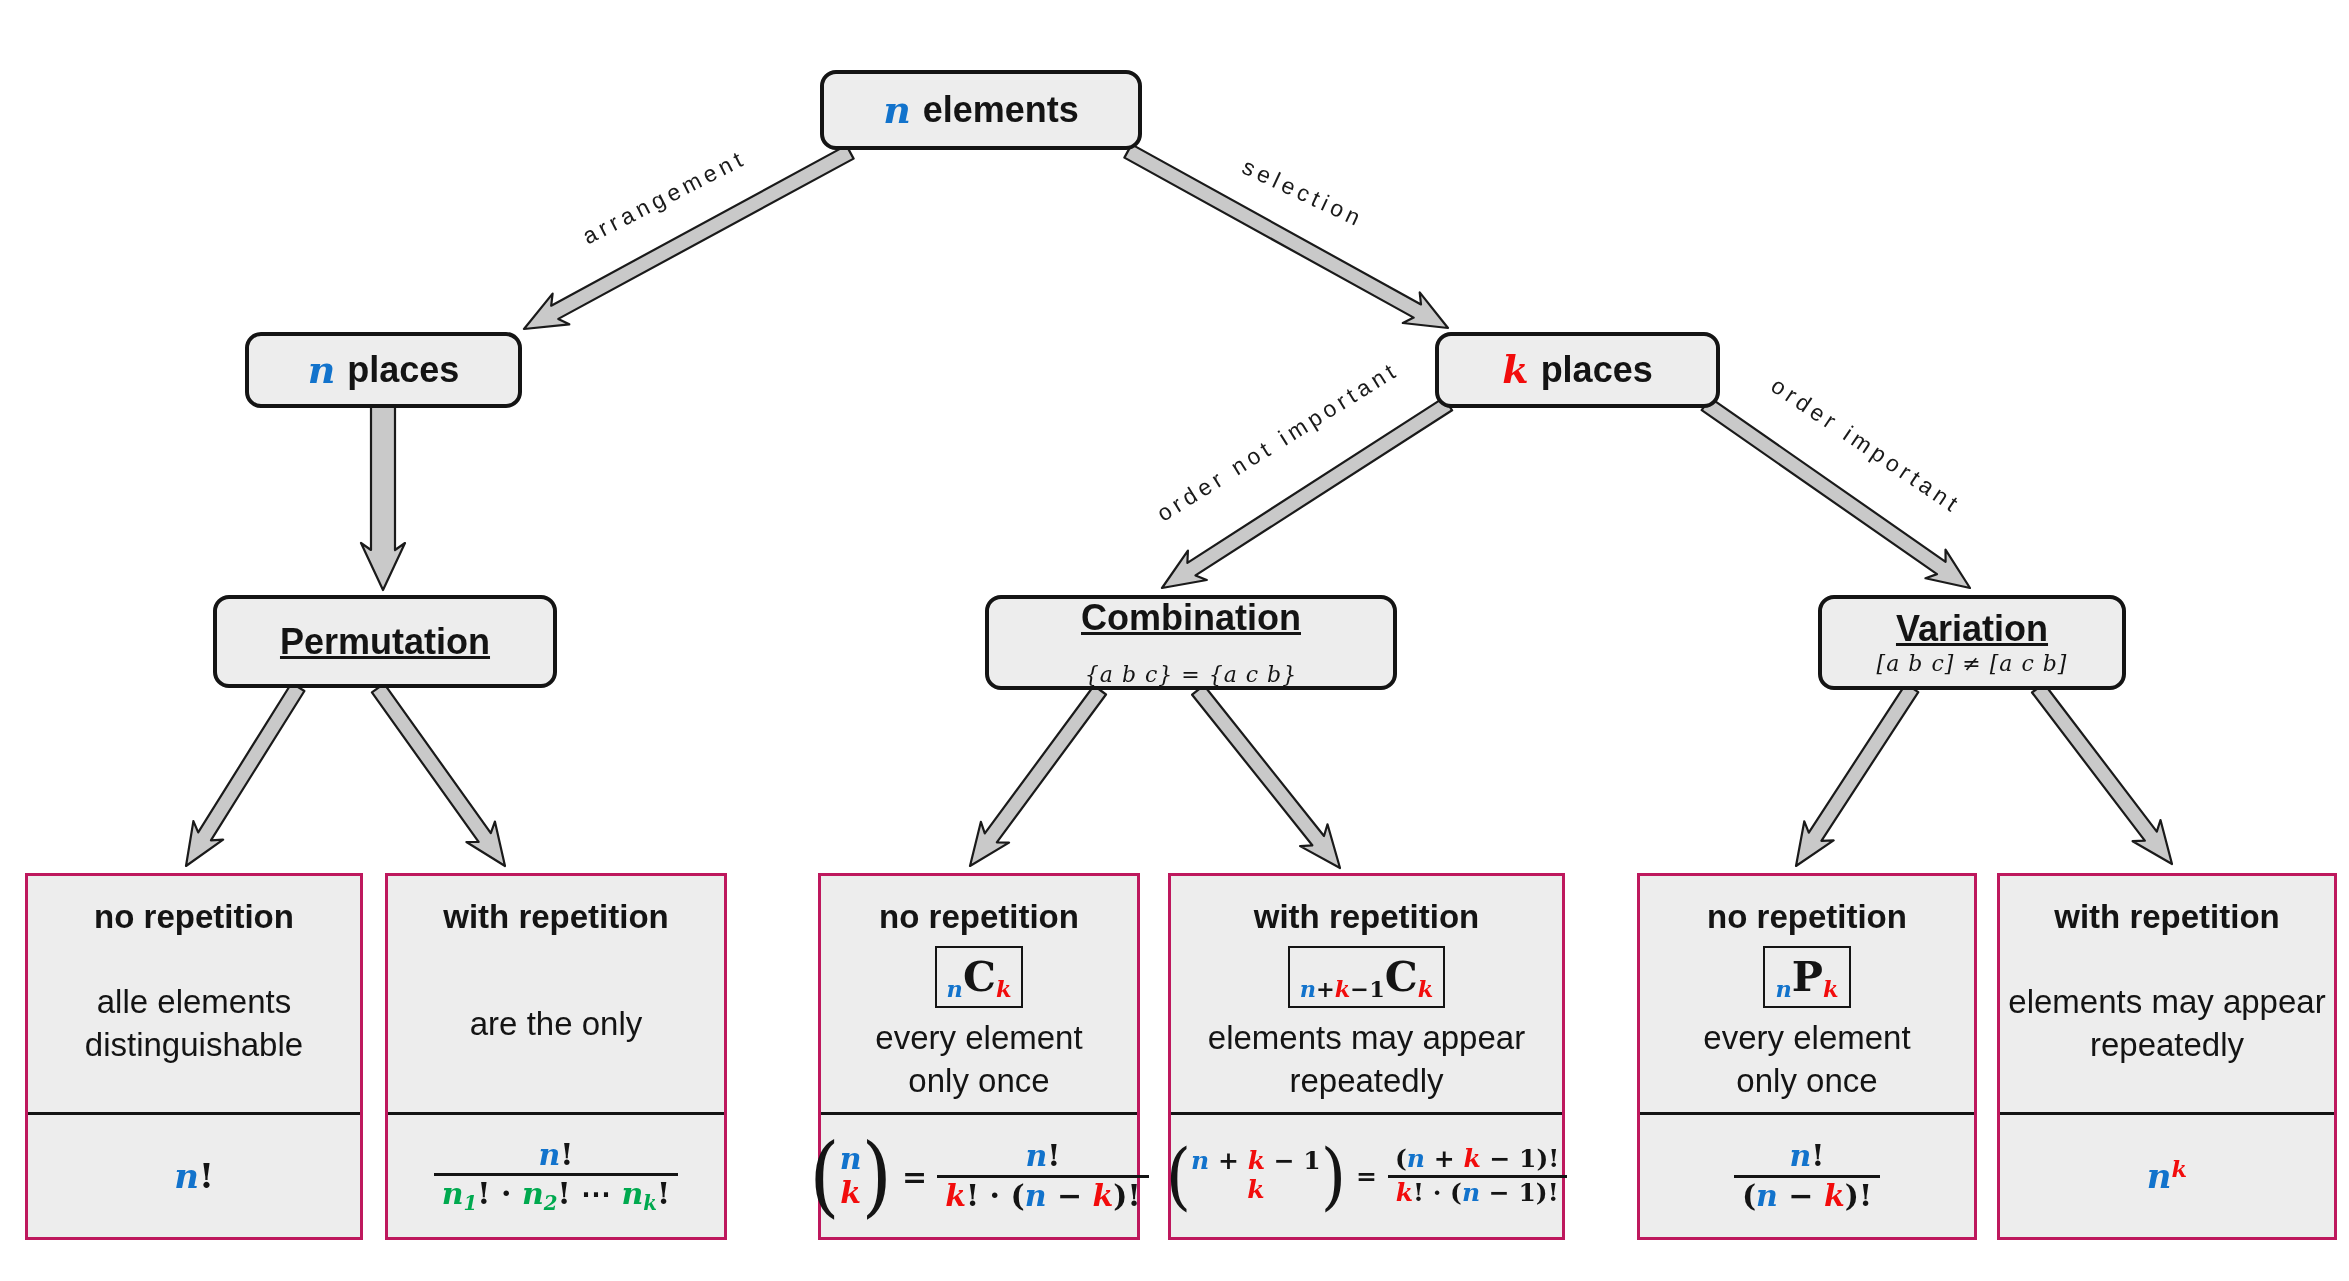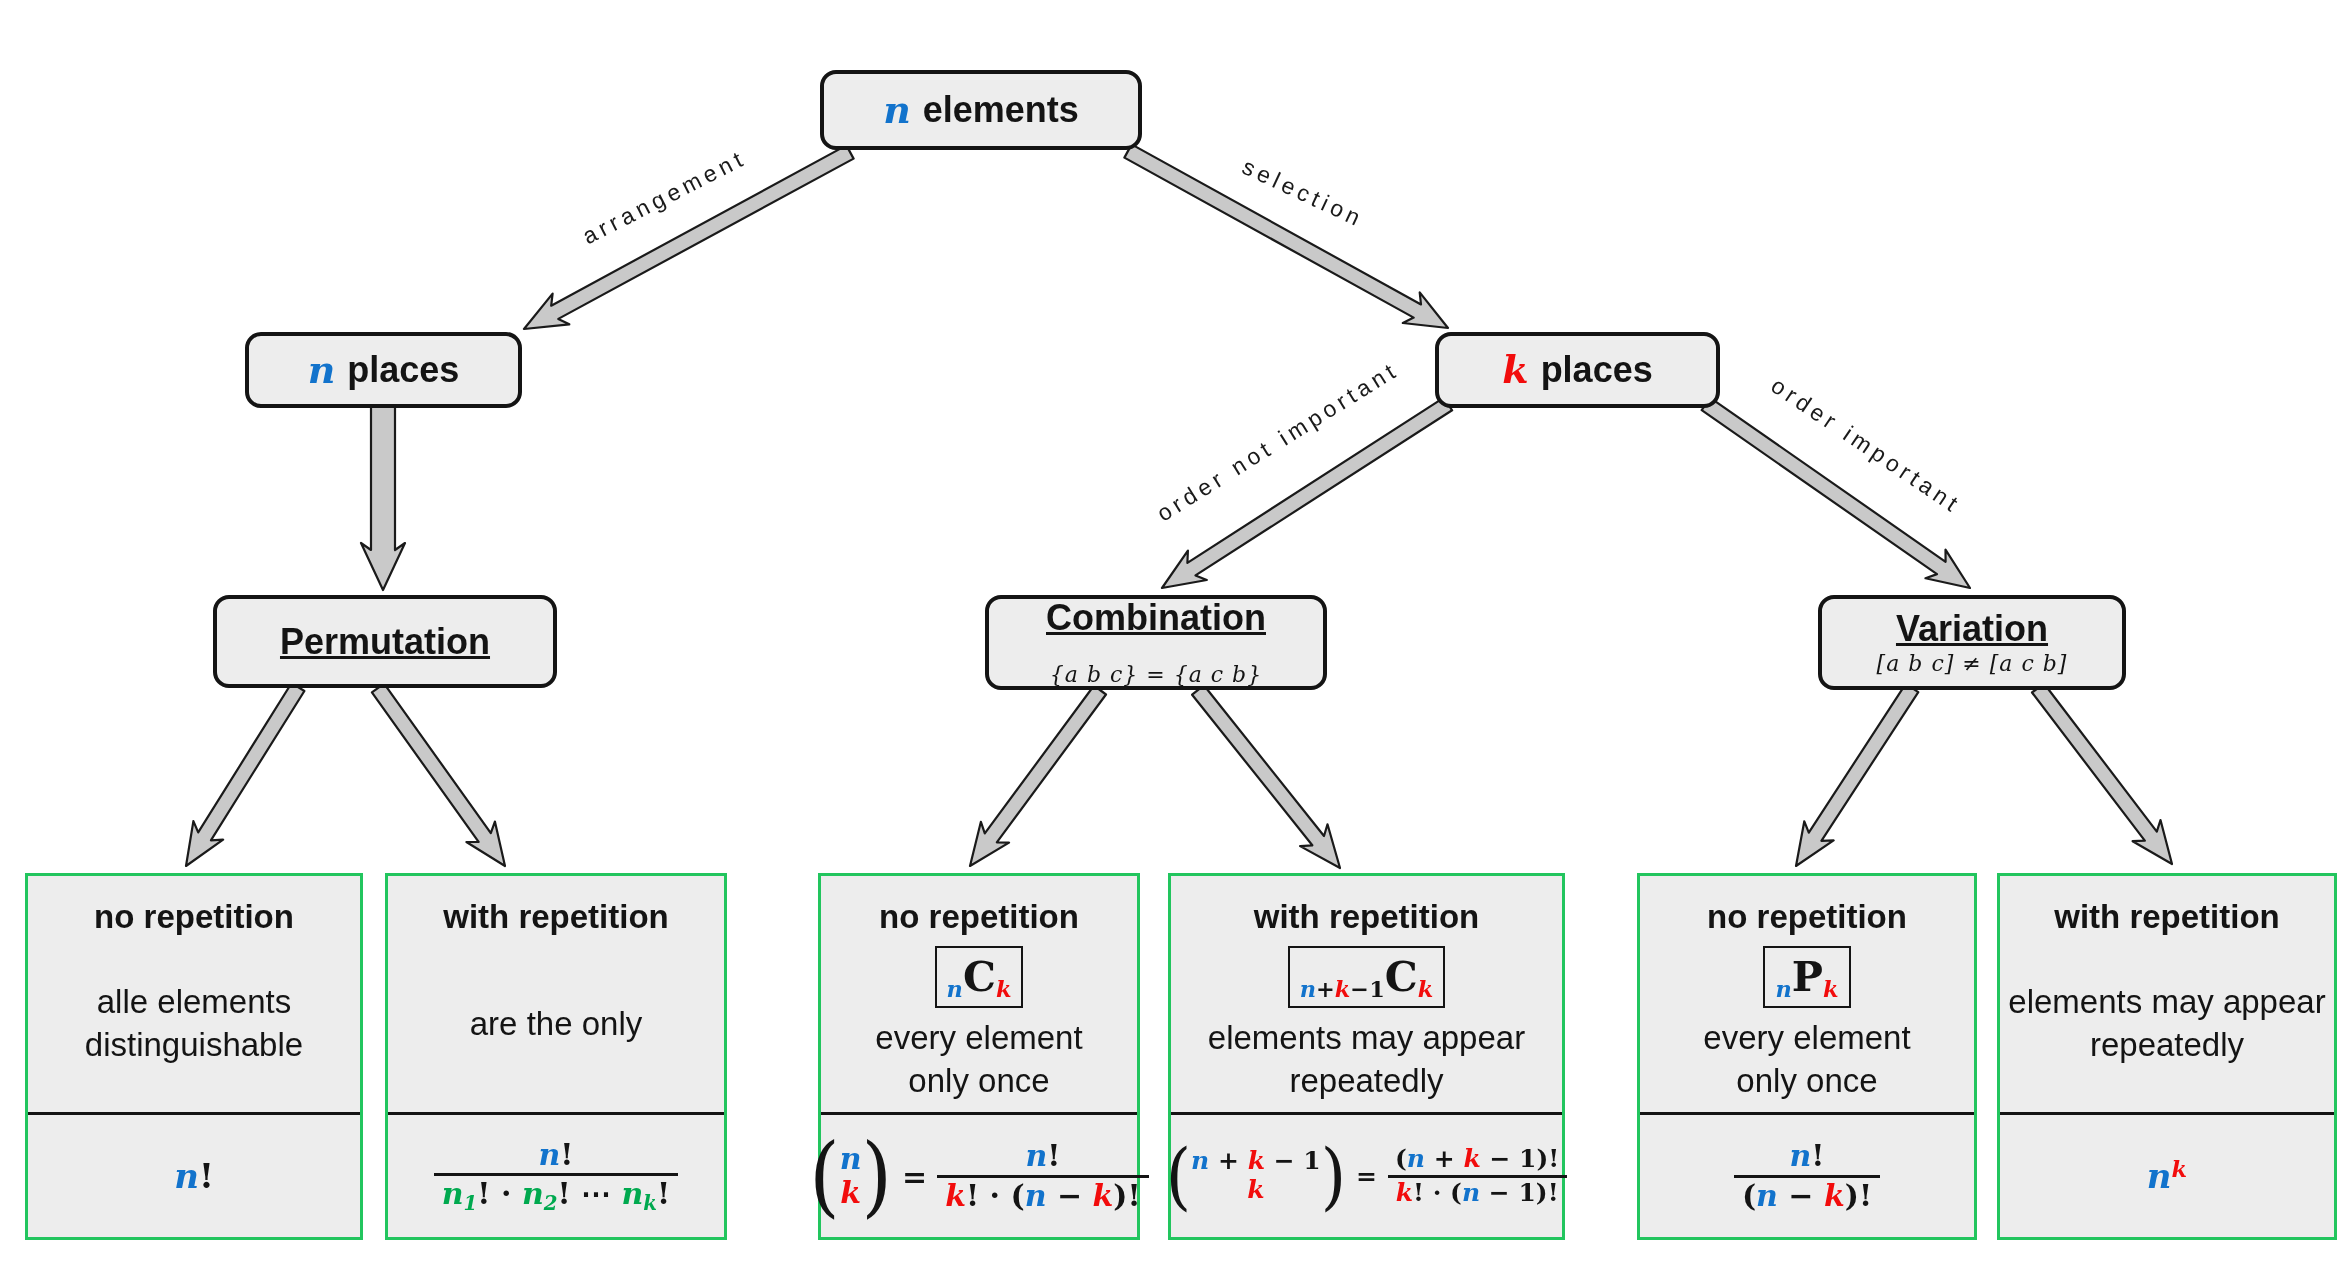--- a/index.html
+++ b/index.html
@@ -11,21 +11,21 @@
   .node{position:absolute;box-sizing:border-box;background:#ededed;border:4px solid #141414;
         border-radius:16px;display:flex;flex-direction:column;align-items:center;justify-content:center;
         z-index:2;}
   .node-row{flex-direction:row;}
   .ntitle{font-weight:bold;font-size:36px;line-height:1.1;text-decoration:underline;}
   .nvar{font-family:"DejaVu Serif",serif;font-style:italic;font-weight:bold;font-size:38px;line-height:1;}
   .nlabel{font-weight:bold;font-size:36px;margin-left:12px;line-height:1;}
   .mathline{font-family:"DejaVu Serif",serif;font-style:italic;font-size:22px;margin-top:3px;letter-spacing:1px;}
 
   
-  .leaf{position:absolute;box-sizing:border-box;background:#ededed;border:3px solid #22c55e;
+  .leaf{position:absolute;box-sizing:border-box;background:#ededed;border:3px solid #be185d;
         display:flex;flex-direction:column;z-index:2;}
   .leaf-top{flex:1;display:flex;flex-direction:column;align-items:center;}
   .leaf-header{font-weight:bold;font-size:33px;text-align:center;padding-top:22px;}
   .badge{border:2px solid #141414;padding:1px 10px;margin-top:10px;
          font-family:"DejaVu Serif",serif;font-weight:bold;font-style:italic;font-size:34px;line-height:1.35;}
   .leaf-desc{text-align:center;font-size:33px;line-height:1.3;}
   .spacer{flex:1;}
   .leaf-bottom{height:122px;border-top:3px solid #141414;display:flex;align-items:center;justify-content:center;}
 
   
@@ -91,21 +91,21 @@
 
   <div class="node node-row" style="left:1435px;top:332px;width:285px;height:76px;">
     <span class="nvar c-red">k</span>
     <span class="nlabel">places</span>
   </div>
 
   <div class="node" style="left:213px;top:595px;width:344px;height:93px;">
     <div class="ntitle">Permutation</div>
   </div>
 
-  <div class="node" style="left:985px;top:595px;width:342px;height:95px;gap:22px;">
+  <div class="node" style="left:985px;top:595px;width:412px;height:95px;gap:22px;">
     <div class="ntitle">Combination</div>
     <div class="mathline">{a b c} = {a c b}</div>
   </div>
 
   <div class="node" style="left:1818px;top:595px;width:308px;height:95px;">
     <div class="ntitle">Variation</div>
     <div class="mathline">[a b c] ≠ [a c b]</div>
   </div>
 
   <div class="leaf" style="left:25px;top:873px;width:338px;height:367px;">

